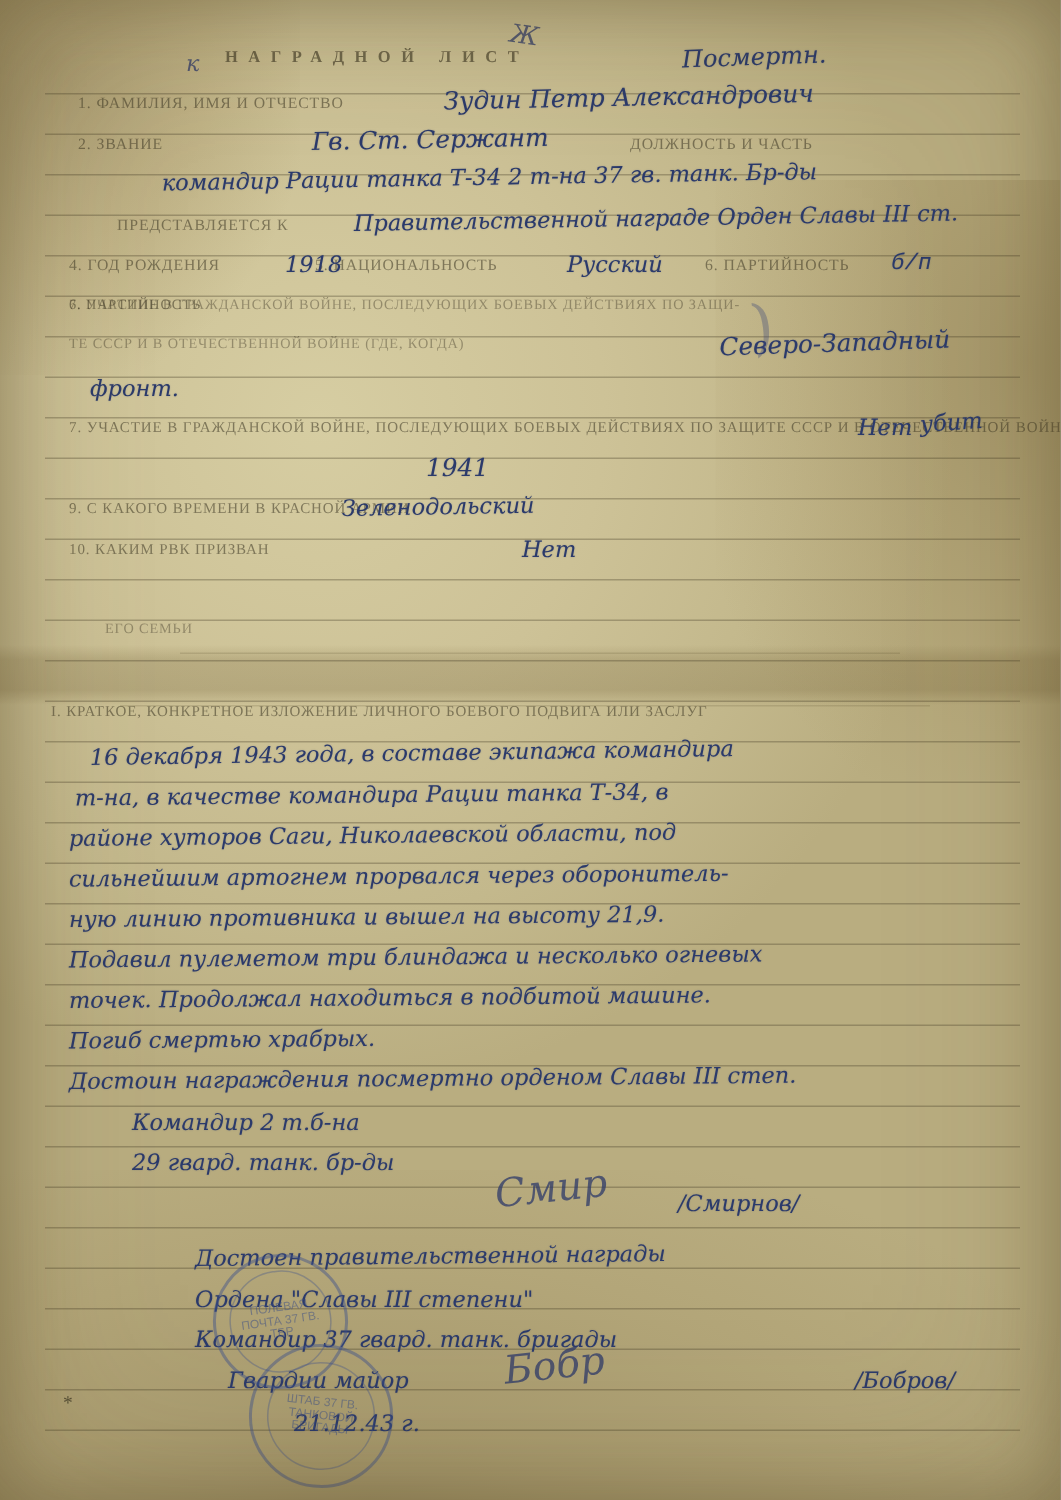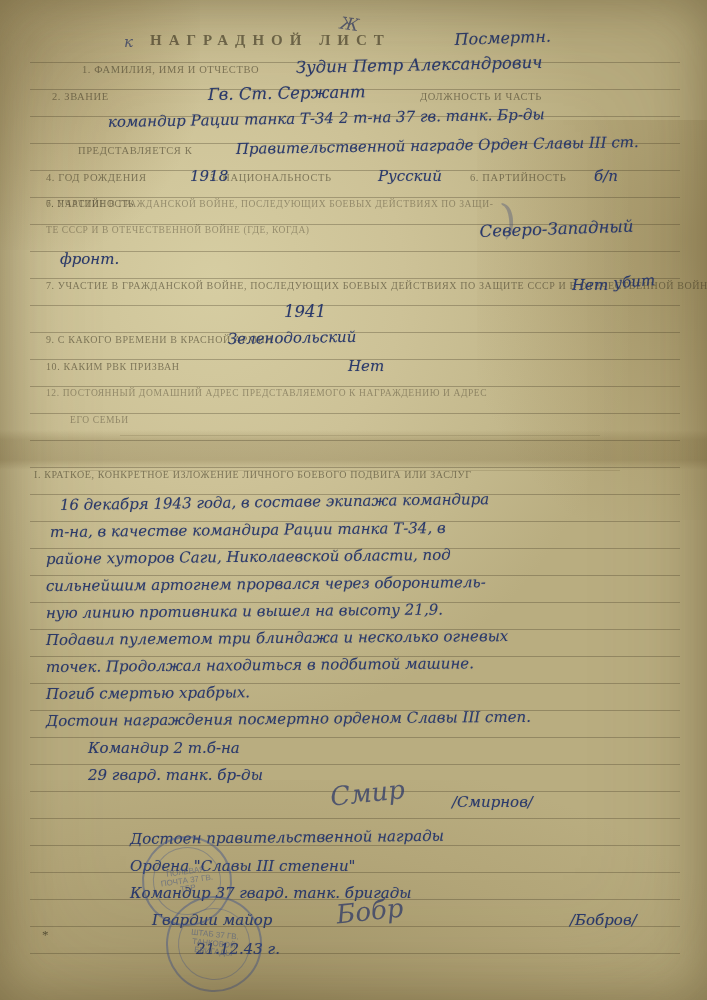--- a/index.html
+++ b/index.html
@@ -70,21 +70,21 @@
     font-size: 10.5px;
     letter-spacing: 0.6px;
     white-space: nowrap;
     text-transform: uppercase;
   }
   .printed.faint { color: rgba(62,56,38,0.42); }
   .title {
     position: absolute;
     color: rgba(55,48,30,0.62);
     font-family: "Liberation Serif", serif;
-    font-size: 15px;
+    font-size: 11px;
     letter-spacing: 7px;
     font-weight: bold;
     white-space: nowrap;
   }
   
   .hand {
     position: absolute;
     color: #2b3a6b;
     font-family: "DejaVu Serif", serif;
     font-style: italic;
@@ -183,44 +183,43 @@
     <div class="rule" style="left:30px; top:953px; width:650px;"></div>
   </div>
 
   <div class="title" style="left:150px; top:32px;">НАГРАДНОЙ      ЛИСТ</div>
   <div class="hand" style="left:455px; top:30px; font-size:16px; transform:rotate(-2deg);">Посмертн.</div>
 
   <div class="scribble" style="left:124px; top:33px; font-size:15px;">к</div>
   <div class="scribble" style="left:340px; top:14px; font-size:17px; transform:rotate(8deg);">Ж</div>
   <div class="dot-mark" style="left:42px; top:927px;">*</div>
 
-  <div class="printed" style="left:52px; top:64px;margin-left:30px;">1. Фамилия, имя и отчество</div>
+  <div class="printed" style="left:52px; top:64px;">1. Фамилия, имя и отчество</div>
   <div class="printed" style="left:52px; top:91px;">2. Звание</div>
   <div class="printed" style="left:420px; top:91px;">должность и часть</div>
   <div class="printed" style="left:78px; top:145px;">представляется к</div>
   <div class="printed" style="left:46px; top:172px;">4. Год рождения</div>
   <div class="printed" style="left:210px; top:172px;">5. Национальность</div>
   <div class="printed" style="left:470px; top:172px;">6. Партийность</div>
   <div class="printed" style="left:46px; top:199px; font-size:9.5px;">6. Партийность</div>
   <div class="printed faint" style="left:46px; top:199px; font-size:9.5px;">7. УЧАСТИЕ В ГРАЖДАНСКОЙ ВОЙНЕ, ПОСЛЕДУЮЩИХ БОЕВЫХ ДЕЙСТВИЯХ ПО ЗАЩИ-</div>
   <div class="printed faint" style="left:46px; top:225px; font-size:9.5px;">ТЕ СССР И В ОТЕЧЕСТВЕННОЙ ВОЙНЕ (ГДЕ, КОГДА)</div>
   <div class="printed" style="left:46px; top:280px; font-size:10px;">7. Участие в гражданской войне, последующих боевых действиях по защите СССР и в отечественной войне (где, когда)</div>
   <div class="printed" style="left:46px; top:334px; font-size:10px;">9. С какого времени в Красной Армии</div>
   <div class="printed" style="left:46px; top:361px; font-size:10px;font-family:Liberation Serif, serif;">10. Каким РВК призван</div>
-  <div class="printed faint" style="left:46px; top:388px; font-size:9.5px;">12. ПОСТОЯННЫЙ ДОМАШНИЙ АДРЕС ПРЕДСТАВЛЯЕМОГО К НАГРАЖДЕНИЮ И АДРЕС</div>
   <div class="printed faint" style="left:70px; top:415px; font-size:9.5px;">ЕГО СЕМЬИ</div>
   <div class="printed" style="left:34px; top:469px; font-size:10px;">I. КРАТКОЕ, КОНКРЕТНОЕ ИЗЛОЖЕНИЕ ЛИЧНОГО БОЕВОГО ПОДВИГА ИЛИ ЗАСЛУГ</div>
 
   <div class="hand big" style="left:296px; top:58px; transform:rotate(-1.2deg);">Зудин Петр Александрович</div>
   <div class="hand big" style="left:208px; top:85px; transform:rotate(-1deg);">Гв. Ст. Сержант</div>
   <div class="hand" style="left:108px; top:113px; transform:rotate(-1deg);">командир Рации танка Т-34  2 т-на  37 гв. танк. Бр-ды</div>
   <div class="hand" style="left:236px; top:140px; transform:rotate(-1deg);">Правительственной награде Орден Славы III ст.</div>
   <div class="hand" style="left:190px; top:167px;">1918</div>
   <div class="hand" style="left:378px; top:167px;">Русский</div>
-  <div class="hand" style="left:594px; top:167px;">б/п</div>
+  <div class="hand" style="left:594px; top:167px;font-family:Liberation Mono, monospace;">б/п</div>
   <div class="hand big" style="left:480px; top:222px; transform:rotate(-2deg);">Северо-Западный</div>
   <div class="hand" style="left:50px; top:250px;margin-left:10px;">фронт.</div>
   <div class="hand" style="left:572px; top:276px;">Нет</div>
   <div class="hand" style="left:614px; top:274px; transform:rotate(-4deg);">убит</div>
   <div class="hand big" style="left:284px; top:302px;">1941</div>
   <div class="hand" style="left:228px; top:330px; transform:rotate(-1deg);">Зеленодольский</div>
   <div class="hand" style="left:348px; top:357px;">Нет</div>
 
   <div class="hand" style="left:60px;  top:496px; transform:rotate(-0.8deg);">16 декабря 1943 года, в составе экипажа командира</div>
   <div class="hand" style="left:50px;  top:523px; transform:rotate(-0.6deg);">т-на, в качестве командира Рации танка Т-34, в</div>

